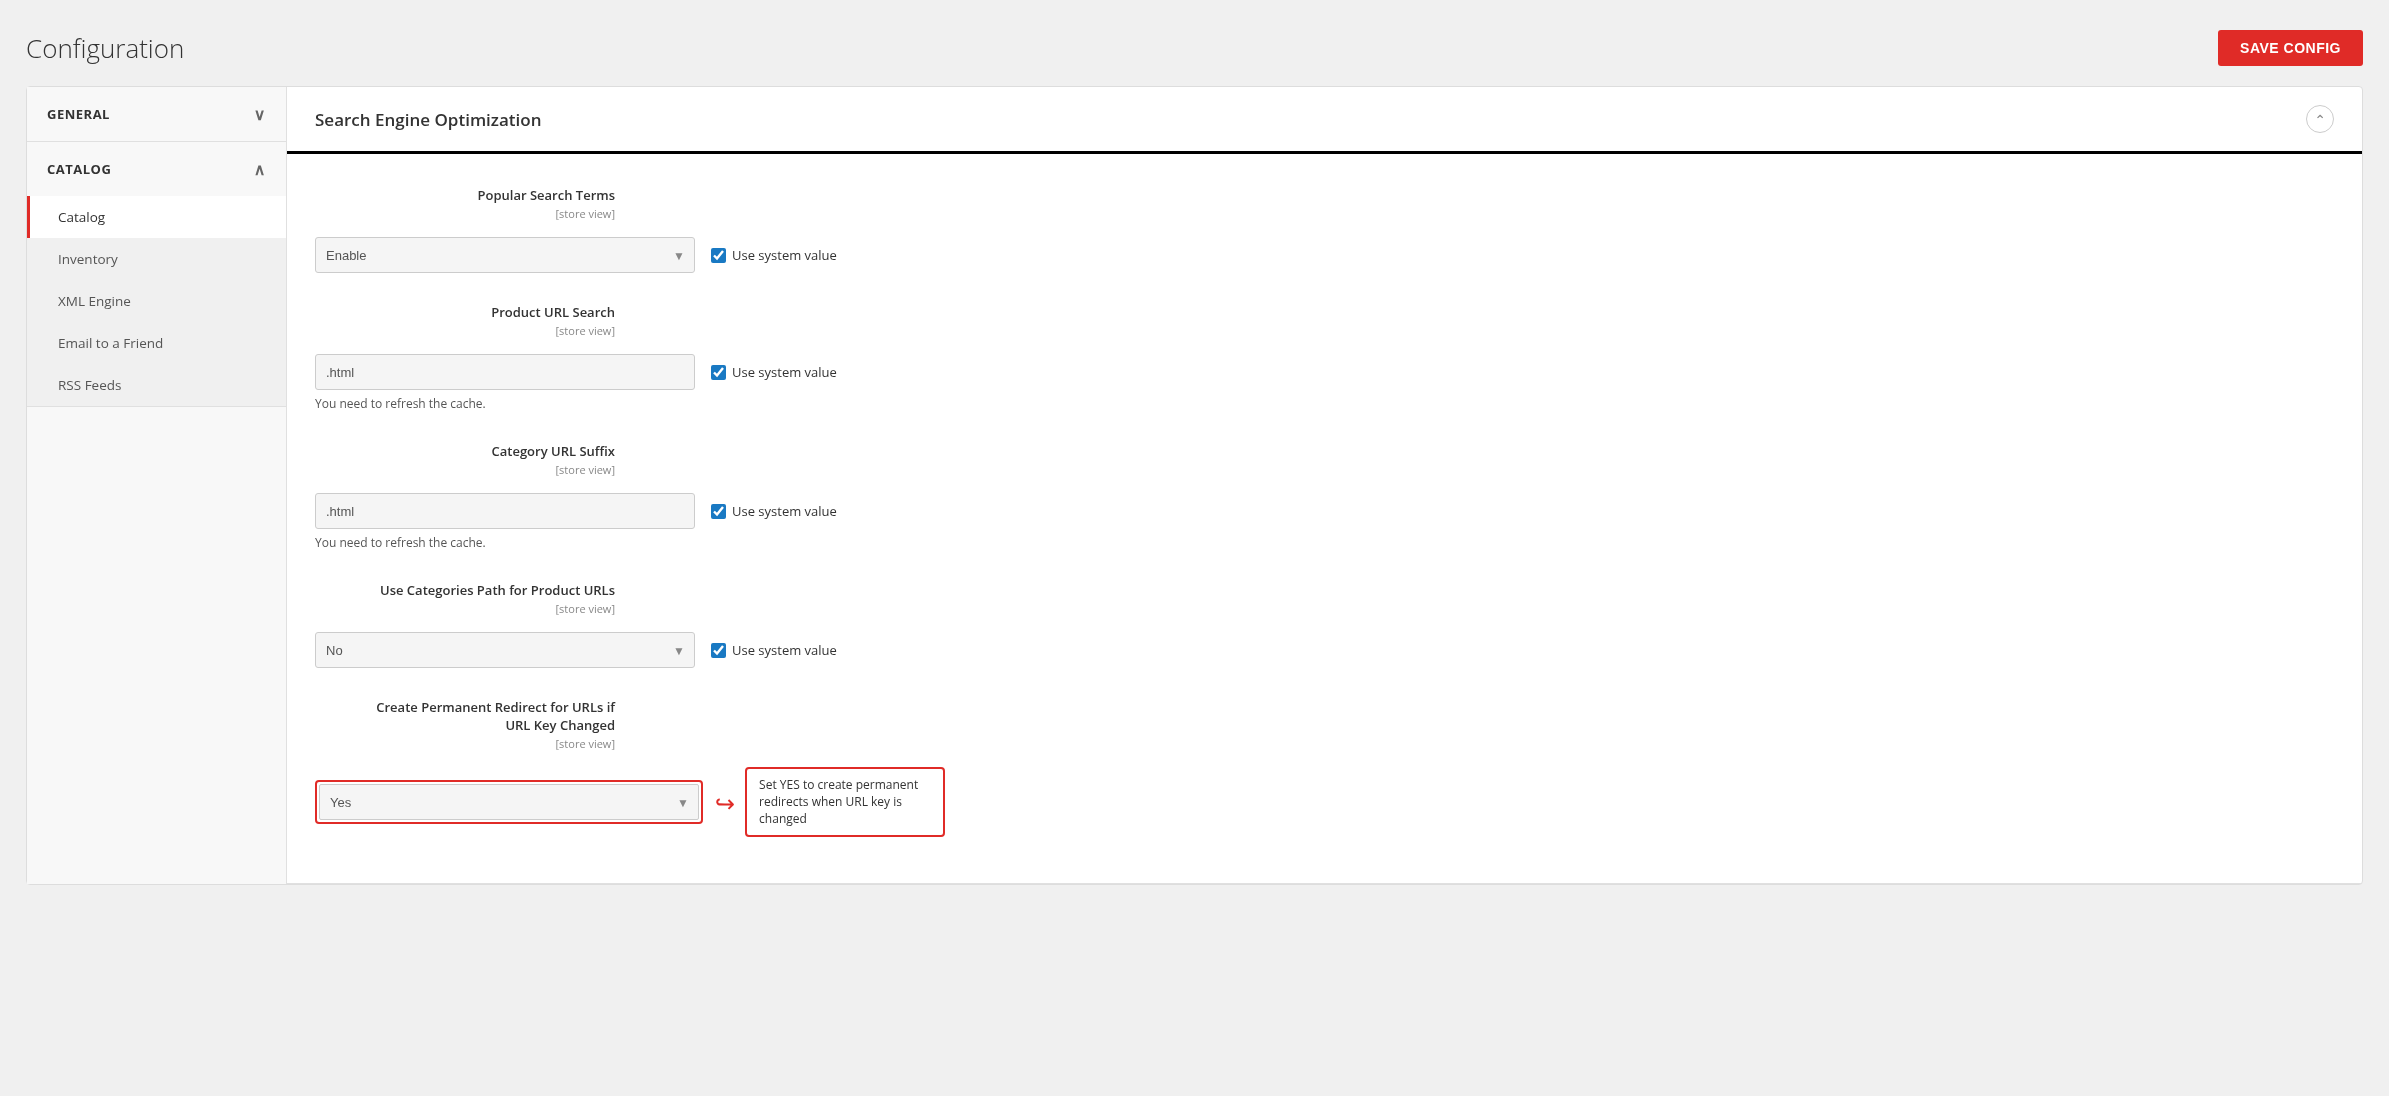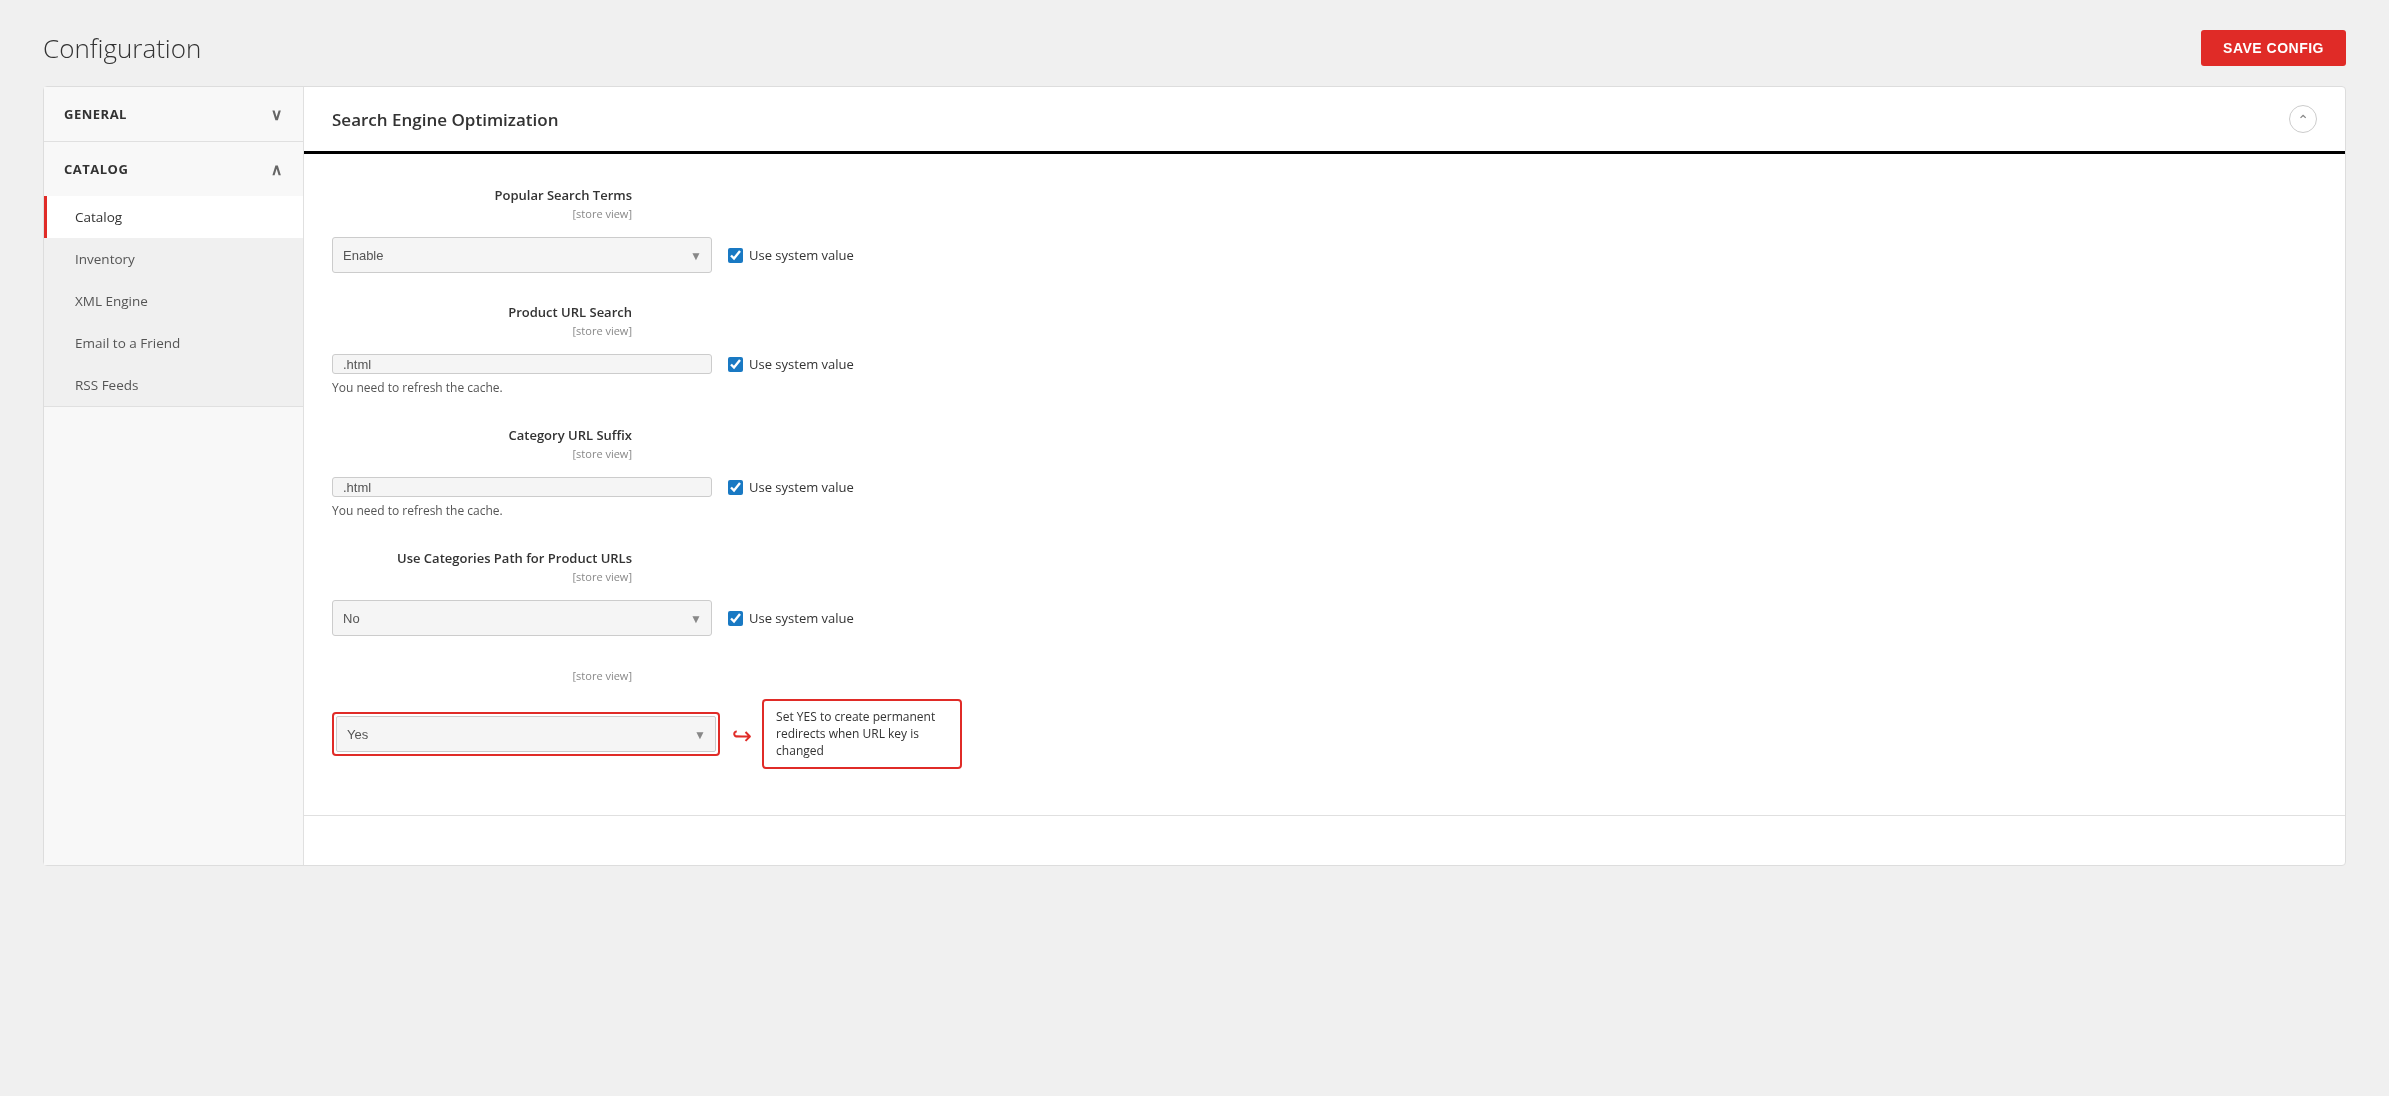--- a/index.html
+++ b/index.html
@@ -7,21 +7,21 @@
       background: #f0f0f0;
       font-family: 'Open Sans', Arial, sans-serif;
       font-size: 14px;
       color: #333;
       min-height: 1096px;
       display: flex;
       flex-direction: column;
     }
 
     .page-wrapper {
-      padding: 30px 43px;
+      padding: 30px 26px;
       flex: 1;
     }
 
     .page-header {
       display: flex;
       justify-content: space-between;
       align-items: center;
       margin-bottom: 20px;
     }
 
@@ -181,21 +181,21 @@
     }
 
     .form-input-row {
       display: flex;
       align-items: center;
       gap: 16px;
     }
 
     .form-select,
     .form-input {
-      height: 20px;
+      height: 36px;
       border: 1px solid #ccc;
       border-radius: 3px;
       background: #f5f5f5;
       padding: 0 10px;
       font-size: 13px;
       color: #555;
       width: 380px;
       appearance: none;
       -webkit-appearance: none;
     }
@@ -438,20 +438,21 @@
                 <label class="use-system-value">
                   <input type="checkbox" checked="" style="">
                   <span>Use system value</span>
                 </label>
               </div>
             </div>
           </div>
 
           <div class="form-row">
             <div class="form-label-col">
+              <span class="form-label">Create Permanent Redirect for URLs if<br>URL Key Changed</span>
               <span class="form-label-scope">[store view]</span>
             </div>
             <div class="form-input-col">
               <div class="form-input-row">
                 <div style="display:flex; align-items:center; gap: 12px;">
                   <div class="redirect-row">
                     <div class="redirect-select-wrapper">
                       <select>
                         <option>Yes</option>
                         <option>No</option>

